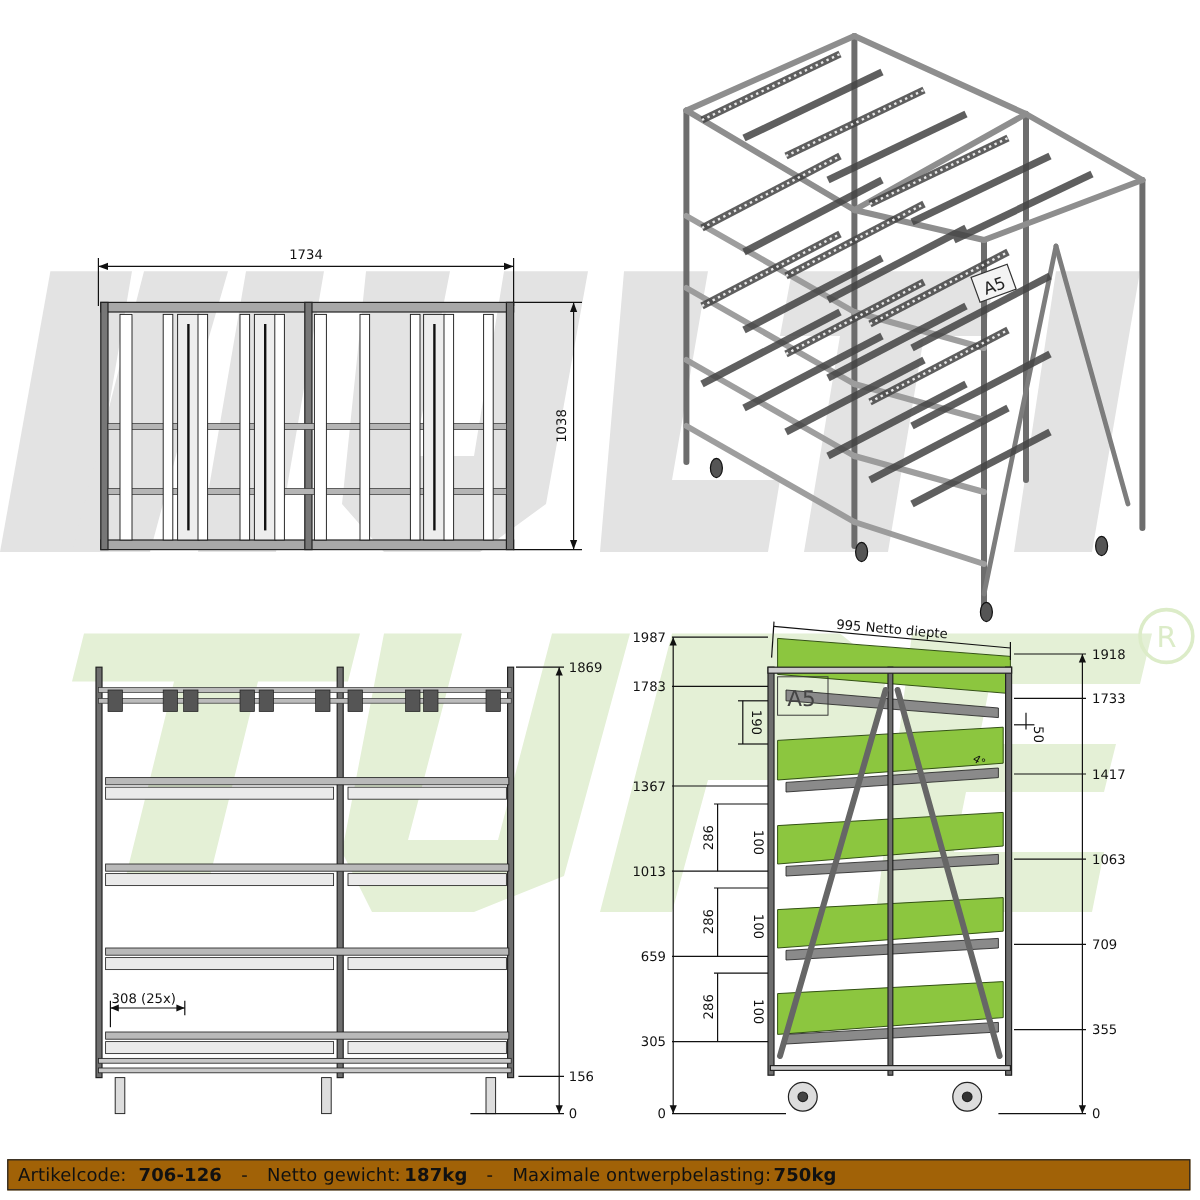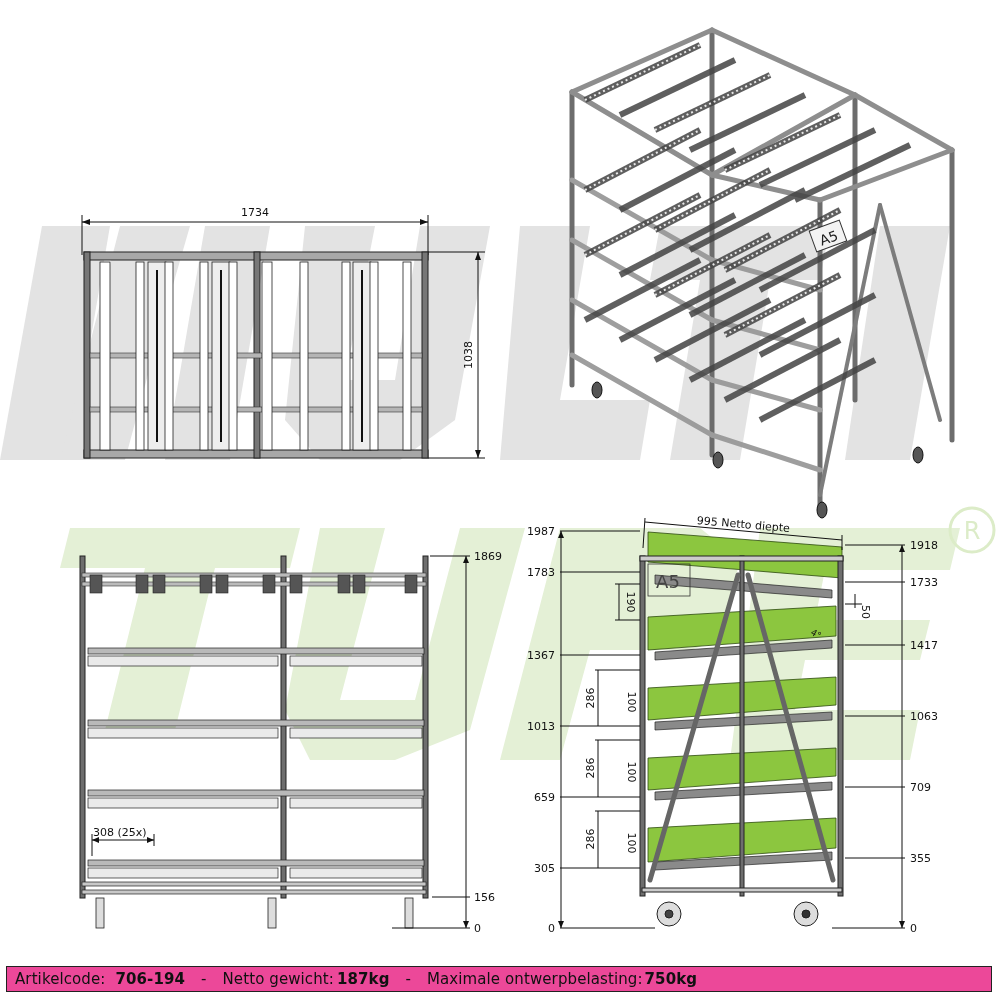--- a/index.html
+++ b/index.html
@@ -1,21 +1,21 @@
 <!DOCTYPE html>
 <html><head>
 <meta charset="utf-8">
 <style>
   html, body { margin:0; padding:0; background:#ffffff; }
   body { width:1000px; height:1000px; position:relative; overflow:hidden;
          font-family: "DejaVu Sans", "Liberation Sans", sans-serif; color:#111; }
   svg { position:absolute; left:0; top:0; }
   .dim { font-size:11px; font-family:"DejaVu Sans", sans-serif; fill:#111; }
   .footer { position:absolute; left:6px; top:966px; width:986px; height:26px;
-            border:1px solid #222; background:#ec4899; display:flex; align-items:center;
+            border:1px solid #222; background:#a16207; display:flex; align-items:center;
             font-size:15px; padding-left:8px; box-sizing:border-box; letter-spacing:0.1px; }
   .footer .lbl { font-weight:normal; }
   .footer .val { font-weight:bold; margin-left:10px; }
   .footer .sep { margin:0 16px; }
 </style>
 </head>
 <body>
 
 <svg width="1000" height="1000">
 
@@ -337,20 +337,20 @@
   <text class="dim" x="594" y="839" text-anchor="middle" transform="rotate(-90 594 839)">286</text>
   <text class="dim" x="628" y="702" text-anchor="middle" transform="rotate(90 628 702)">100</text>
   <text class="dim" x="628" y="772" text-anchor="middle" transform="rotate(90 628 772)">100</text>
   <text class="dim" x="628" y="843" text-anchor="middle" transform="rotate(90 628 843)">100</text>
   <text class="dim" x="862" y="612" text-anchor="middle" transform="rotate(90 862 612)">50</text>
   <text x="810" y="634" font-size="9" fill="#111" transform="rotate(30 810 634)">4°</text>
 </svg>
 
 <div class="footer">
   <span class="lbl">Artikelcode:</span>
-  <span class="val">706-194</span>
+  <span class="val">706-126</span>
   <span class="sep">-</span>
   <span class="lbl">Netto gewicht:</span>
   <span class="val" style="margin-left:3px">187kg</span>
   <span class="sep">-</span>
   <span class="lbl">Maximale ontwerpbelasting:</span>
   <span class="val" style="margin-left:2px">750kg</span>
 </div>
 
 </body></html>

